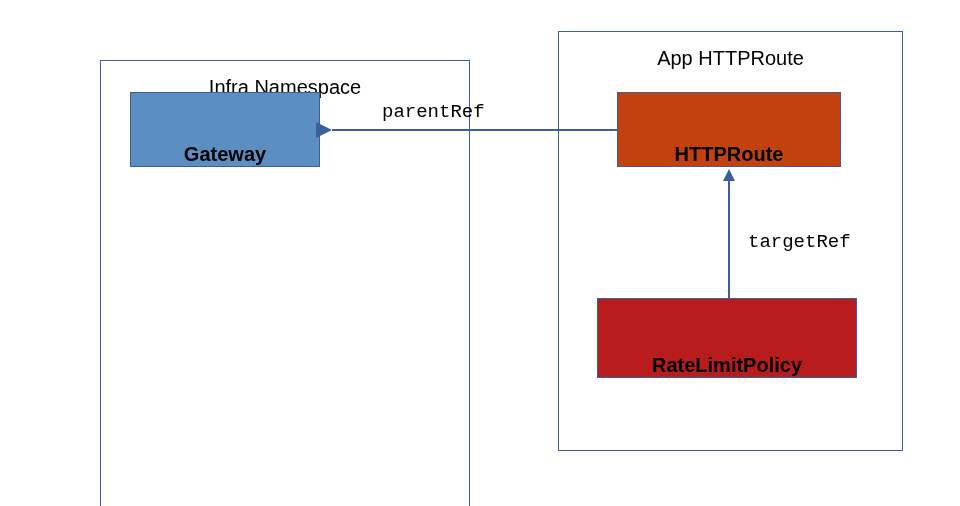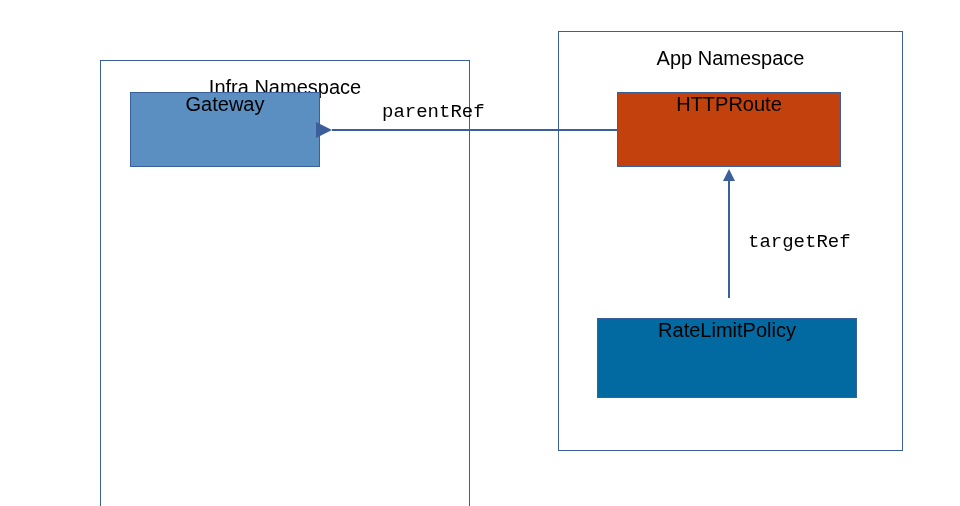--- a/index.html
+++ b/index.html
@@ -21,35 +21,34 @@
     position: absolute;
     font-size: 20px;
     color: #000;
     text-align: center;
     width: 100%;
   }
   .node {
     position: absolute;
     border: 1.5px solid #3a5f9a;
     display: flex;
-    align-items: flex-start;
+    align-items: flex-end;
     justify-content: center;
-    font-weight: normal;
+    font-weight: bold;
     font-size: 20px;
   }
   .gateway {
     background: #5b8ec1;
   }
   .httproute {
     background: #c2410c;
   }
   .policy {
-    background: #0369a1;
+    background: #b91c1c;
     font-size: 20px;
-    margin-top: 20px;
   }
   .edge-label {
     position: absolute;
     font-size: 19px;
     color: #000;
     font-family: Liberation Mono, monospace;
   }
   svg.connector {
     position: absolute;
     top: 0;
@@ -62,21 +61,21 @@
 
 <div class="namespace" style="left:100px; top:31px; width:370px; height:504px;margin-top:29px;">
   <div class="namespace-title" style="top:15px;">Infra Namespace</div>
 </div>
 
 <div class="node gateway" style="left:130px; top:92px; width:190px; height:75px;">
   <span>Gateway</span>
 </div>
 
 <div class="namespace" style="left:558px; top:31px; width:345px; height:420px;">
-  <div class="namespace-title" style="top:15px;">App Namespace</div>
+  <div class="namespace-title" style="top:15px;">App HTTPRoute</div>
 </div>
 
 <div class="node httproute" style="left:617px; top:92px; width:224px; height:75px;">
   <span>HTTPRoute</span>
 </div>
 
 <div class="node policy" style="left:597px; top:298px; width:260px; height:80px;">
   <span>RateLimitPolicy</span>
 </div>
 

